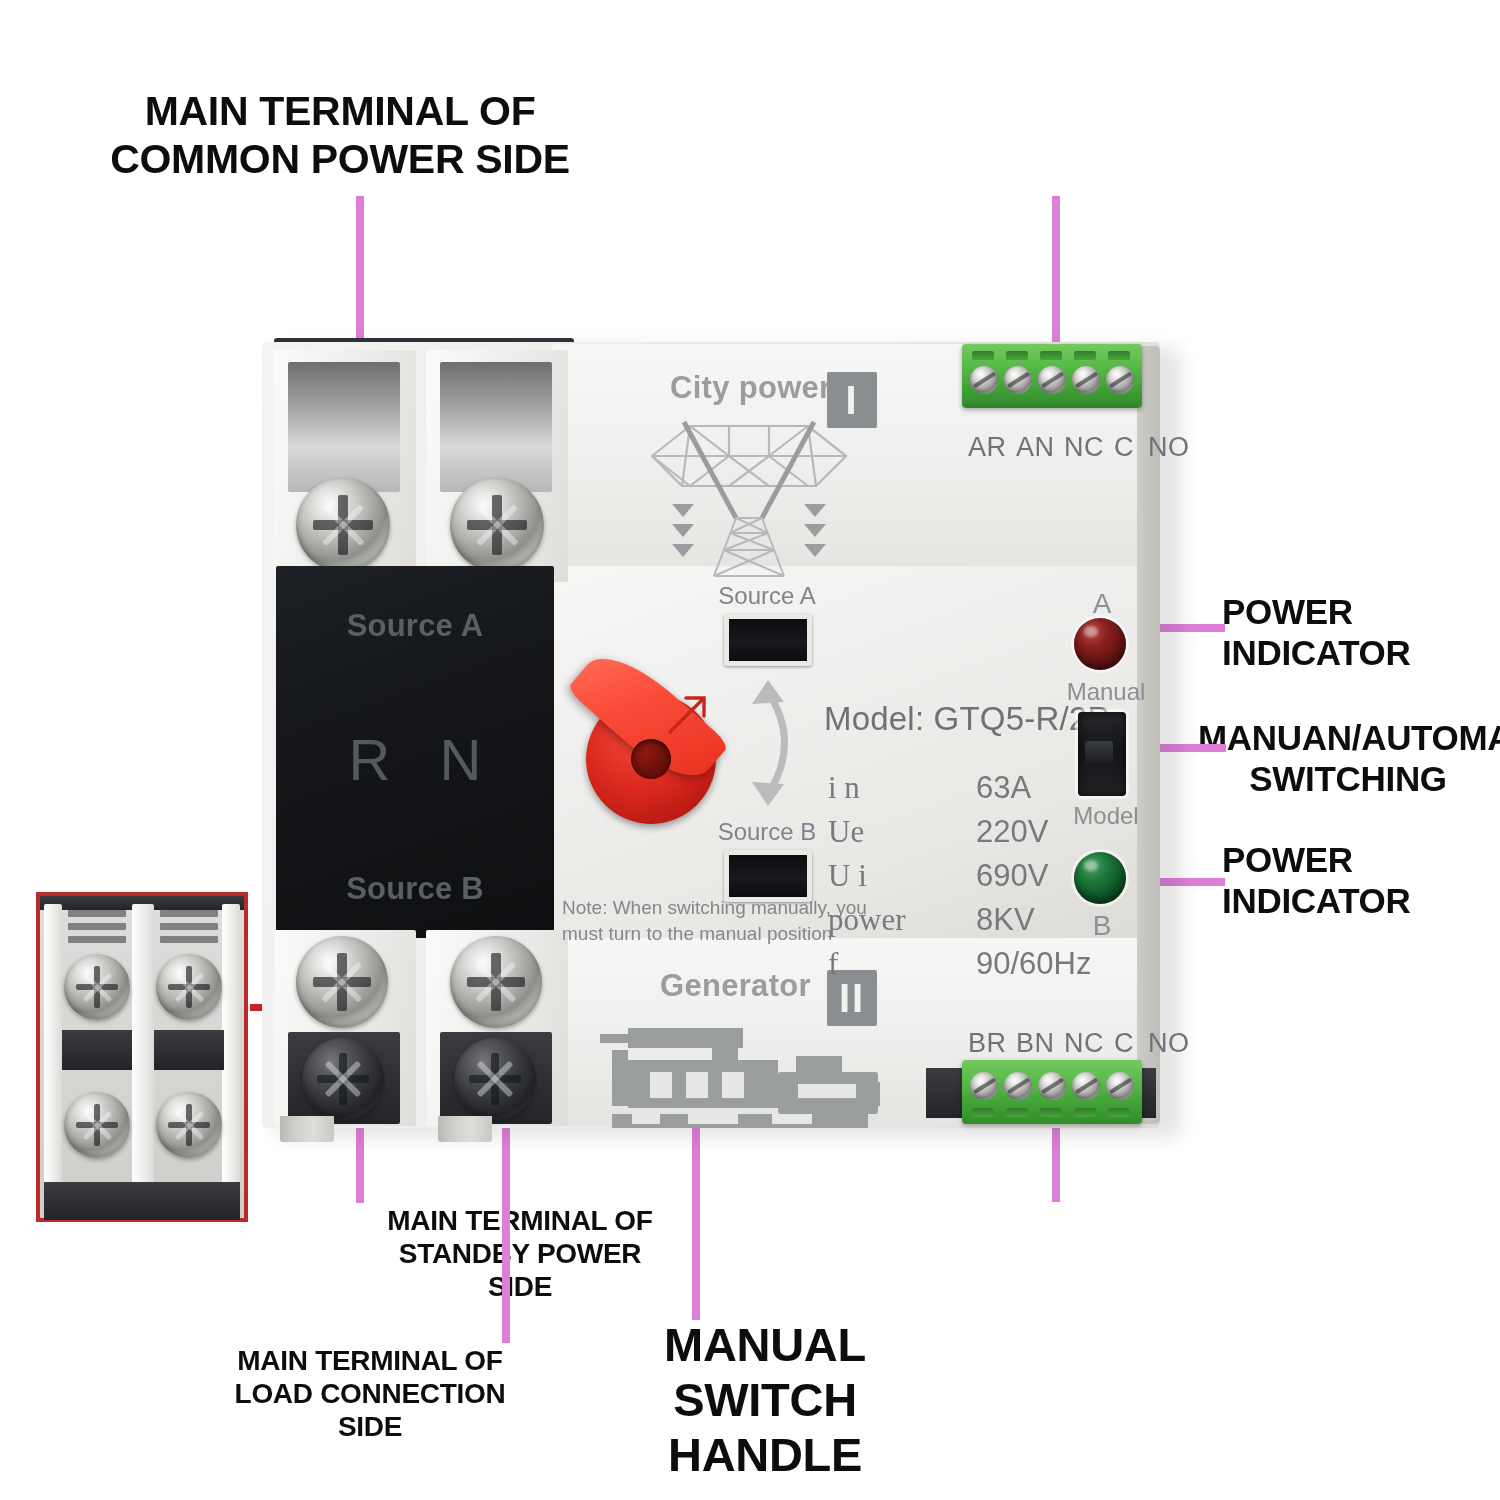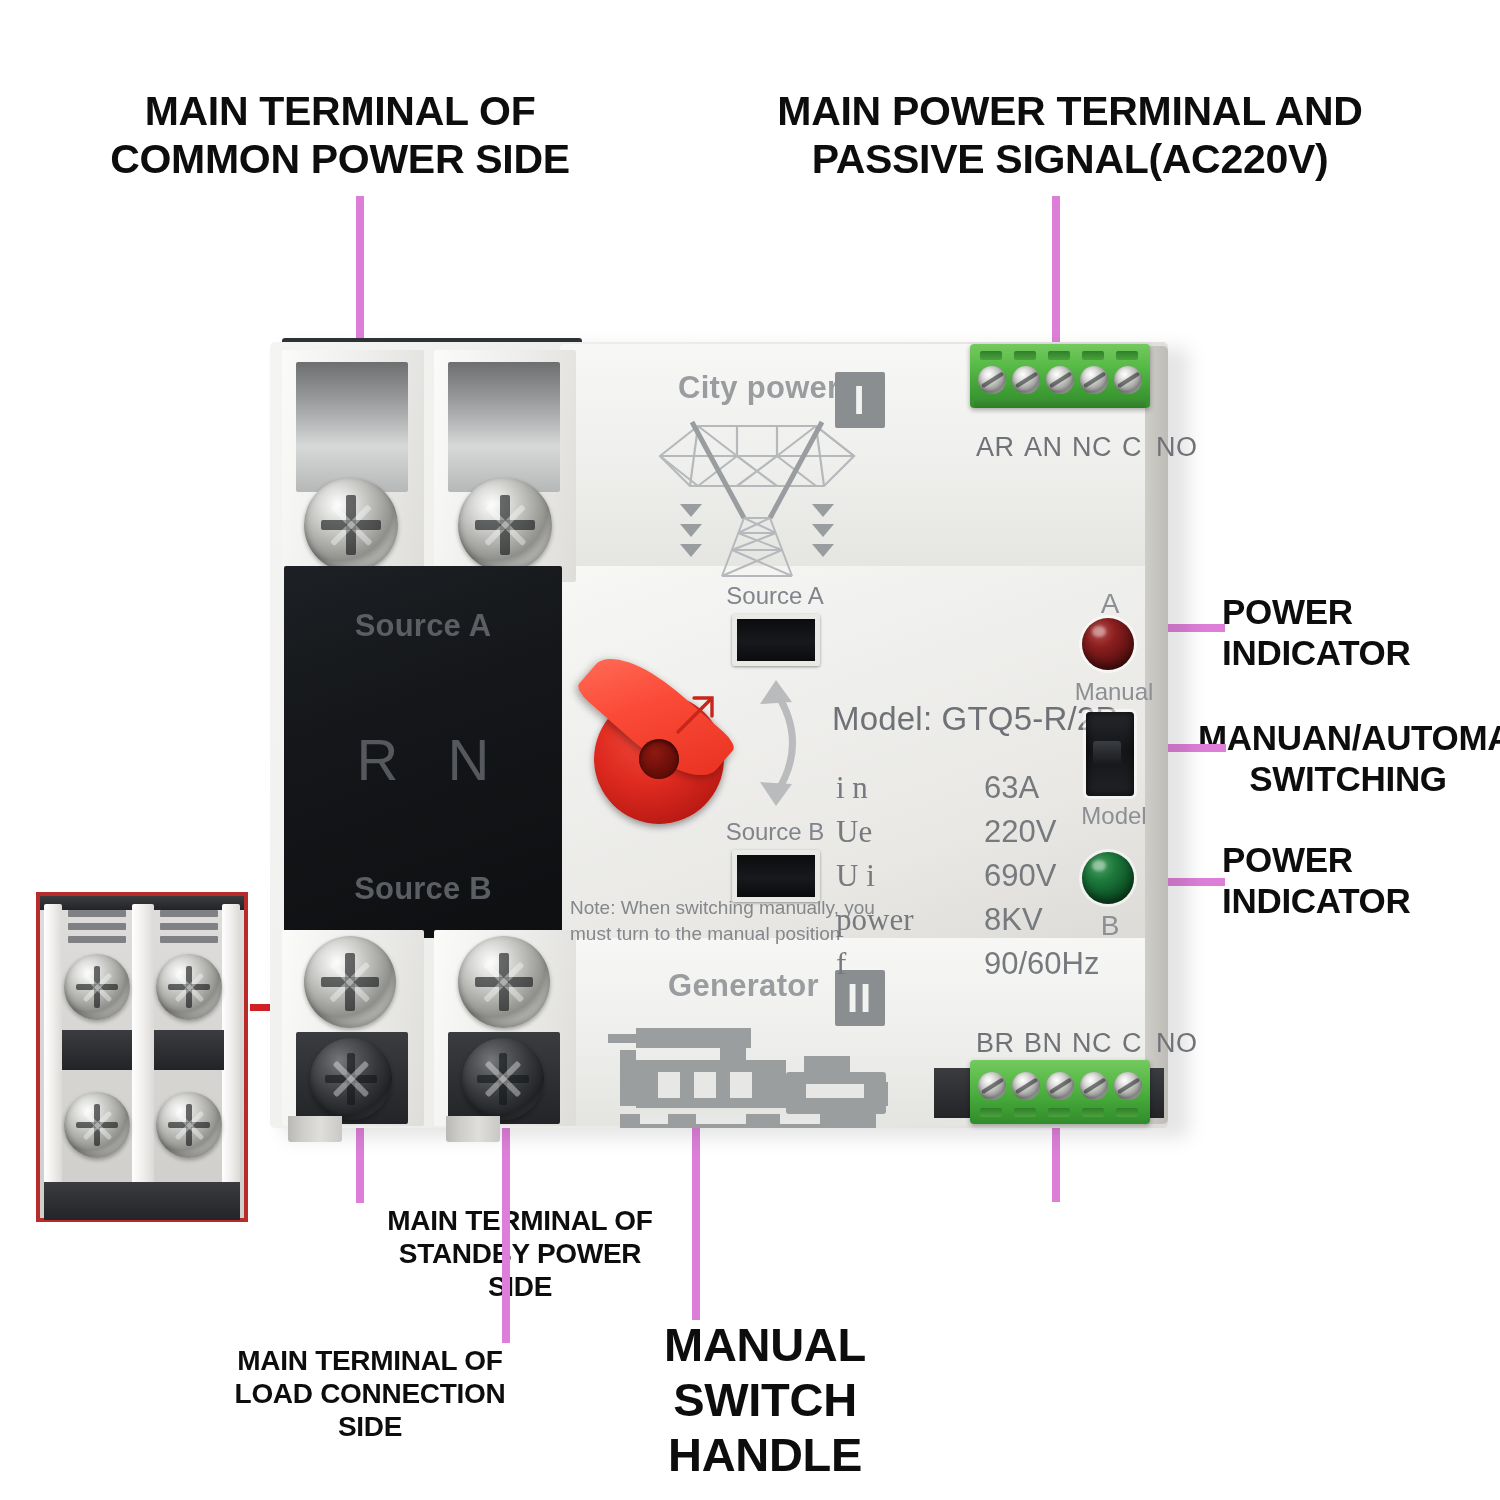--- a/index.html
+++ b/index.html
@@ -297,22 +297,20 @@
   .inset-fins{position:absolute;}
   .inset-fins i{display:block;height:7px;background:#7f8184;margin-bottom:6px;border-radius:1px;}
 </style>
 </head>
 <body>
 
 <div class="stage">
 
   <div class="callout big c-center" style="left:70px;top:88px;width:540px;">MAIN TERMINAL OF
 COMMON POWER SIDE</div>
-  <div class="callout big c-center" style="left:760px;top:88px;width:620px;">MAIN POWER TERMINAL AND
-PASSIVE SIGNAL(AC220V)</div>
 
   <div class="callout mid c-left" style="left:1222px;top:592px;width:280px;">POWER INDICATOR</div>
   <div class="callout mid c-center" style="left:1198px;top:718px;width:300px;">MANUAN/AUTOMATIC
 SWITCHING</div>
   <div class="callout mid c-left" style="left:1222px;top:840px;width:280px;">POWER INDICATOR</div>
 
   <div class="callout small c-center" style="left:370px;top:1205px;width:300px;">MAIN TERMINAL OF
 STANDBY POWER SIDE</div>
   <div class="callout huge c-center" style="left:575px;top:1318px;width:380px;">MANUAL
 SWITCH HANDLE</div>
@@ -323,21 +321,21 @@
   <div class="leader v" style="left:1052px;top:196px;height:180px;"></div>
   <div class="leader h" style="left:1130px;top:624px;width:95px;"></div>
   <div class="leader h" style="left:1128px;top:744px;width:98px;"></div>
   <div class="leader h" style="left:1130px;top:878px;width:95px;"></div>
   <div class="leader v" style="left:1052px;top:1110px;height:92px;"></div>
   <div class="leader v" style="left:356px;top:975px;height:228px;"></div>
   <div class="leader v" style="left:692px;top:760px;height:560px;"></div>
   <div class="leader v" style="left:502px;top:975px;height:368px;"></div>
   <div class="leader-red" style="left:250px;top:1004px;width:118px;"></div>
 
-  <div class="device" style="left:270px;top:330px;width:920px;height:800px;">
+  <div class="device" style="left:262px;top:330px;width:920px;height:800px;">
 
     <div class="shadow" style="left:14px;top:18px;width:905px;height:790px;"></div>
 
     <div class="dark-top" style="left:12px;top:8px;width:300px;height:34px;border-radius:3px;"></div>
 
     <div class="housing" style="left:0px;top:12px;width:898px;height:786px;"></div>
     <div class="housing-right-edge" style="left:860px;top:16px;width:38px;height:778px;"></div>
 
     <div class="band" style="left:290px;top:14px;width:585px;height:232px;border-radius:4px 4px 0 0;"></div>
 

